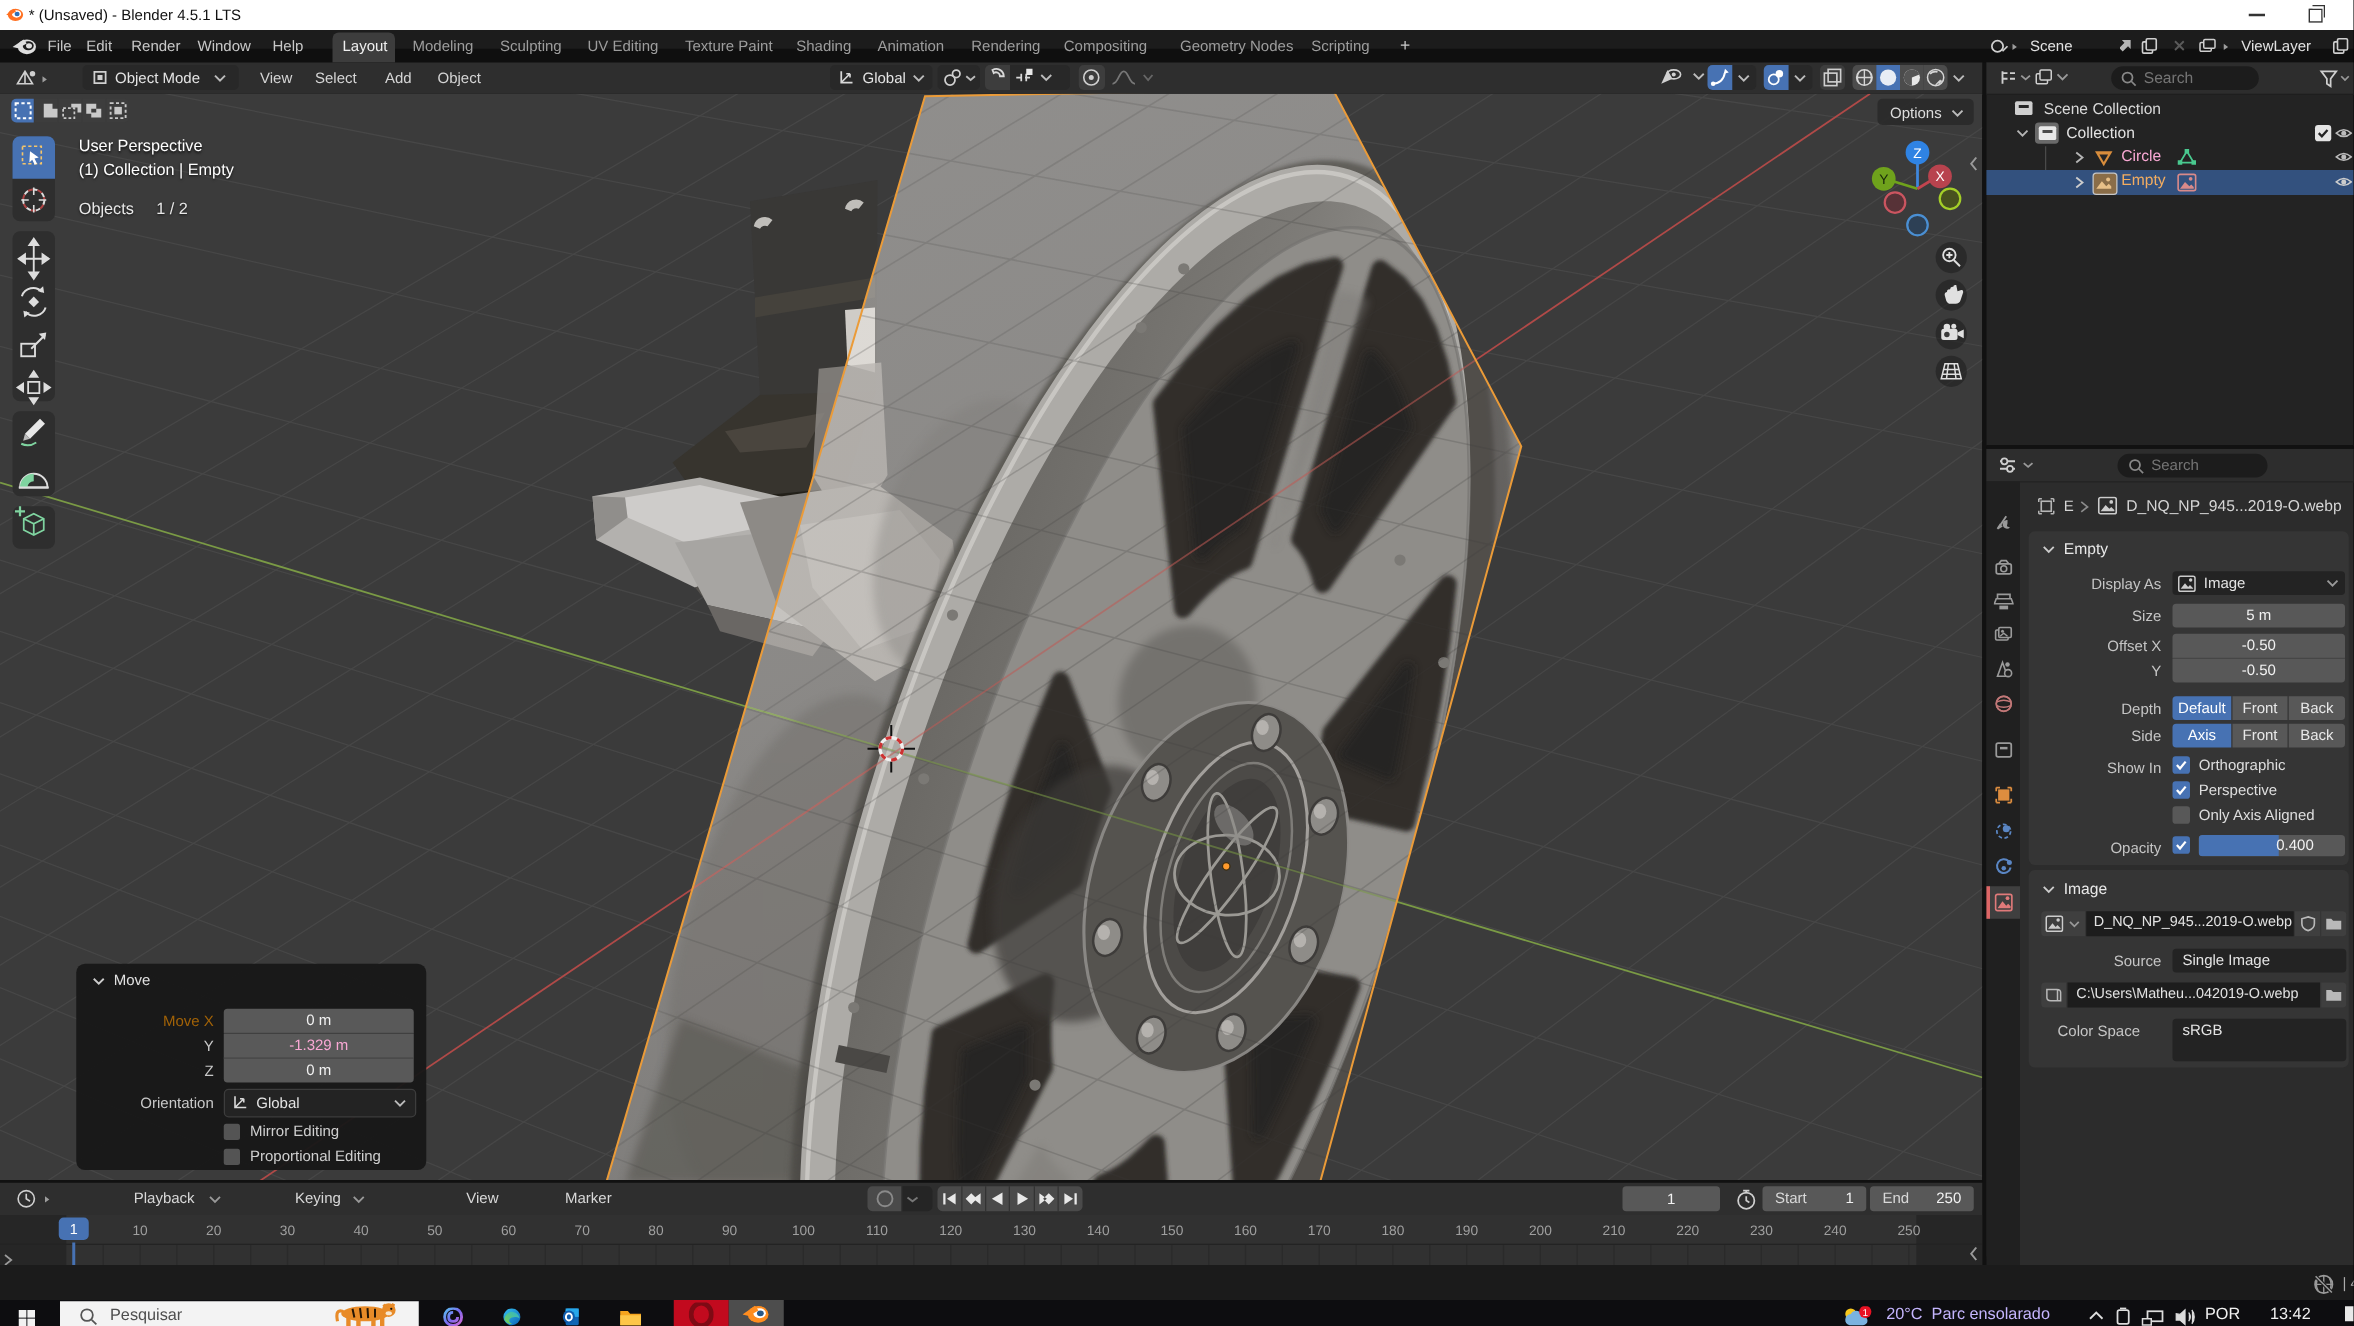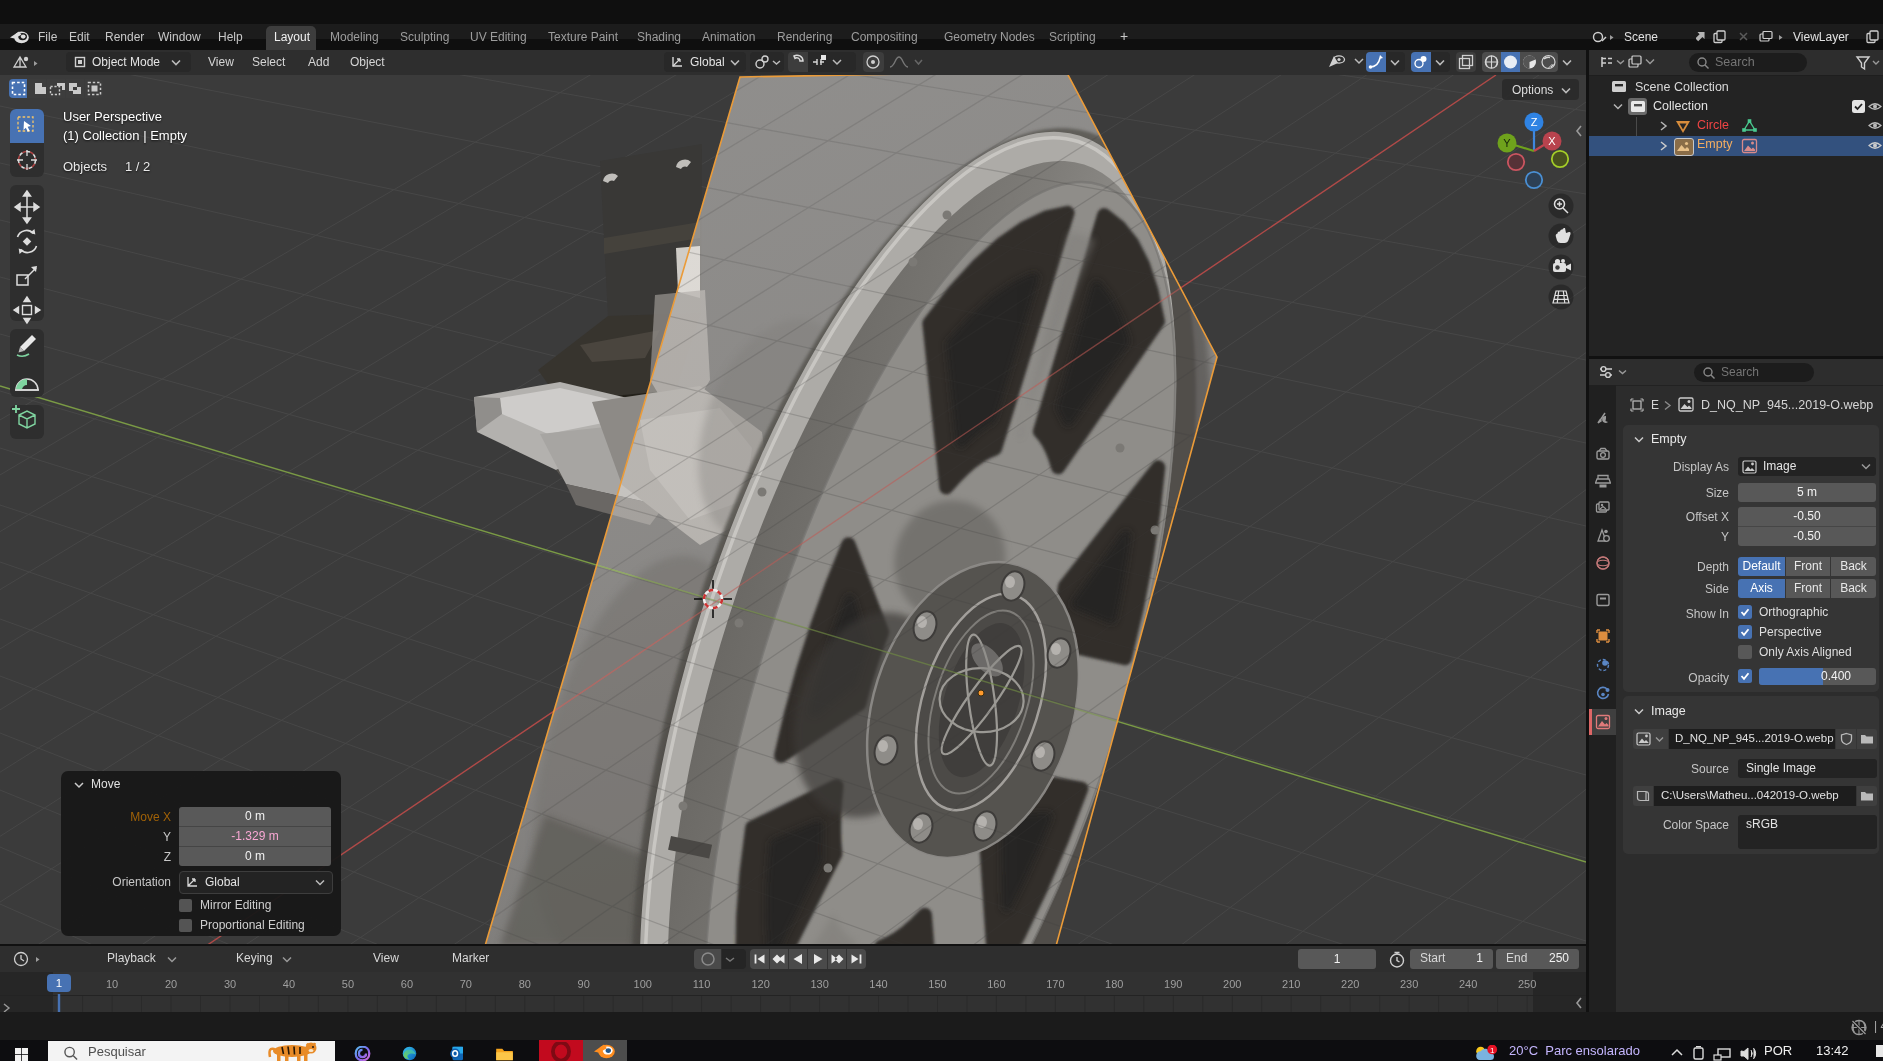--- a/index.html
+++ b/index.html
@@ -5,20 +5,33 @@
   html,body{margin:0;padding:0;background:#000;}
   #stage{position:relative;width:1883px;height:1061px;overflow:hidden;
     font-family:"Liberation Sans",sans-serif;background:#0f0f0f;}
   .abs{position:absolute;}
   .txt{white-space:nowrap;}
 </style>
 </head>
 <body>
 <div id="stage">
 
+  <div class="abs" style="left:0;top:0;width:1883px;height:24px;background:#ffffff;">
+    <svg class="abs" style="left:4px;top:4px" width="15" height="14" viewBox="0 0 17 16">
+      <ellipse cx="9.5" cy="9" rx="7" ry="5.6" fill="#ff7021"></ellipse>
+      <ellipse cx="10.5" cy="8.2" rx="4.2" ry="3.4" fill="#fff"></ellipse>
+      <ellipse cx="11" cy="8.2" rx="2.3" ry="2" fill="#2f6fb4"></ellipse>
+      <path d="M1 9 L8 3.5 L10 6 L4 9.5 Z" fill="#ff7021"></path>
+    </svg>
+    <div class="abs txt" style="left:23px;top:5px;font-size:12px;color:#111;">* (Unsaved) - Blender 4.5.1 LTS</div>
+    <div class="abs" style="left:1799px;top:11px;width:13px;height:1.5px;background:#333;"></div>
+    <div class="abs" style="left:1847px;top:7px;width:9px;height:9px;border:1.3px solid #333;background:#fff;"></div>
+    <div class="abs" style="left:1850px;top:4px;width:9px;height:9px;border:1.3px solid #333;border-bottom:none;border-left:none;background:#fff;"></div>
+    <div class="abs" style="left:1847px;top:7px;width:9px;height:9px;border:1.3px solid #333;background:#fff;"></div>
+  </div>
 
   <div class="abs" style="left:0;top:24px;width:1883px;height:15px;background:#1c1c1c;color:#9d9d9d;font-size:12px;">
     <svg class="abs" style="left:10px;top:6px" width="20" height="14" viewBox="0 0 20 14">
       <ellipse cx="11.5" cy="7.4" rx="7.3" ry="5.9" fill="#dedede"></ellipse>
       <ellipse cx="12.6" cy="6.6" rx="4.4" ry="3.6" fill="#1c1c1c"></ellipse>
       <ellipse cx="13.2" cy="6.6" rx="2.4" ry="2.1" fill="#dedede"></ellipse>
       <path d="M0 7.5 L9 1.5 L11.4 4.8 L4.5 8.6 Z" fill="#dedede"></path>
     </svg>
     <div class="abs txt" style="left:38px;top:6px;color:#c8c8c8;">File</div>
     <div class="abs txt" style="left:69px;top:6px;color:#c8c8c8;">Edit</div>
@@ -810,21 +823,21 @@
         <circle cx="7" cy="5.5" r="2" fill="#bbb"></circle>
       </svg>
 <div class="abs" style="left:47px;top:67px;width:1px;height:36px;background:#4a4a4a;"></div>
 <svg class="abs" style="left:70px;top:70px" width="9" height="12" viewBox="0 0 9 12">
         <path d="M2 2 l5 4 l-5 4" fill="none" stroke="#b5b5b5" stroke-width="1.5"></path>
       </svg>
 <svg class="abs" style="left:86px;top:69px" width="16" height="15" viewBox="0 0 16 15">
         <path d="M8 14 L1 2 L15 2 Z" fill="#d88d3c"></path>
         <path d="M8 10.5 L4.5 4.5 L11.5 4.5 Z" fill="#262626"></path>
       </svg>
-<div class="abs txt" style="left:108px;top:68px;color:#ef4444;">Circle</div>
+<div class="abs txt" style="left:108px;top:68px;color:#f9a8d4;">Circle</div>
 <svg class="abs" style="left:152px;top:68px" width="17" height="16" viewBox="0 0 17 16">
         <path d="M8.5 3 L3 12 L14 12 Z" fill="none" stroke="#49c98f" stroke-width="1.4"></path>
         <rect x="6.7" y="1.2" width="3.6" height="3.6" fill="#49c98f"></rect>
         <rect x="1.2" y="10.2" width="3.6" height="3.6" fill="#49c98f"></rect>
         <rect x="12.2" y="10.2" width="3.6" height="3.6" fill="#49c98f"></rect>
       </svg>
 <svg class="abs" style="left:279px;top:70px" width="14" height="11" viewBox="0 0 14 11">
         <path d="M1 5.5 Q7 0 13 5.5 Q7 11 1 5.5 Z" fill="none" stroke="#bbb" stroke-width="1.2"></path>
         <circle cx="7" cy="5.5" r="2" fill="#bbb"></circle>
       </svg>
@@ -1022,21 +1035,21 @@
         </svg>
       </div>
 <div class="abs" style="left:65px;top:427px;width:202px;height:20px;background:#1d1d1d;color:#e2e2e2;overflow:hidden;">
         <div class="abs txt" style="left:7px;top:3px;font-size:11.5px;">C:\Users\Matheu...042019-O.webp</div>
       </div>
 <div class="abs" style="left:268px;top:427px;width:20px;height:20px;background:#3f3f3f;border-radius:0 3px 3px 0;">
         <svg class="abs" style="left:3px;top:4px" width="14" height="12" viewBox="0 0 14 12">
           <path d="M1 2 l4 0 l1.5 1.5 l6.5 0 l0 7 l-12 0 z" fill="#b9b9b9"></path>
         </svg>
       </div>
-<div class="abs txt" style="left:40px;top:459px;color:#c5c5c5;text-align:right;width:100px;width:100px;">Color Space</div>
+<div class="abs txt" style="left:40px;top:459px;color:#c5c5c5;text-align:center;width:100px;width:100px;">Color Space</div>
 <div class="abs" style="left:149px;top:456px;width:139px;height:34px;background:#232323;border-radius:3px;">
         <div class="abs txt" style="left:8px;top:2px;color:#e4e4e4;">sRGB</div>
       </div>
 </div>
   <svg class="abs" style="left:1574px;top:996px" width="10" height="14" viewBox="0 0 10 14">
       <path d="M7 2 L3 7 L7 12" fill="none" stroke="#9a9a9a" stroke-width="1.6"></path>
     </svg>
 
   <div class="abs" style="left:1586px;top:50px;width:3px;height:962px;background:#111111;"></div>
   <div class="abs" style="left:1589px;top:356px;width:294px;height:3px;background:#111111;"></div>

